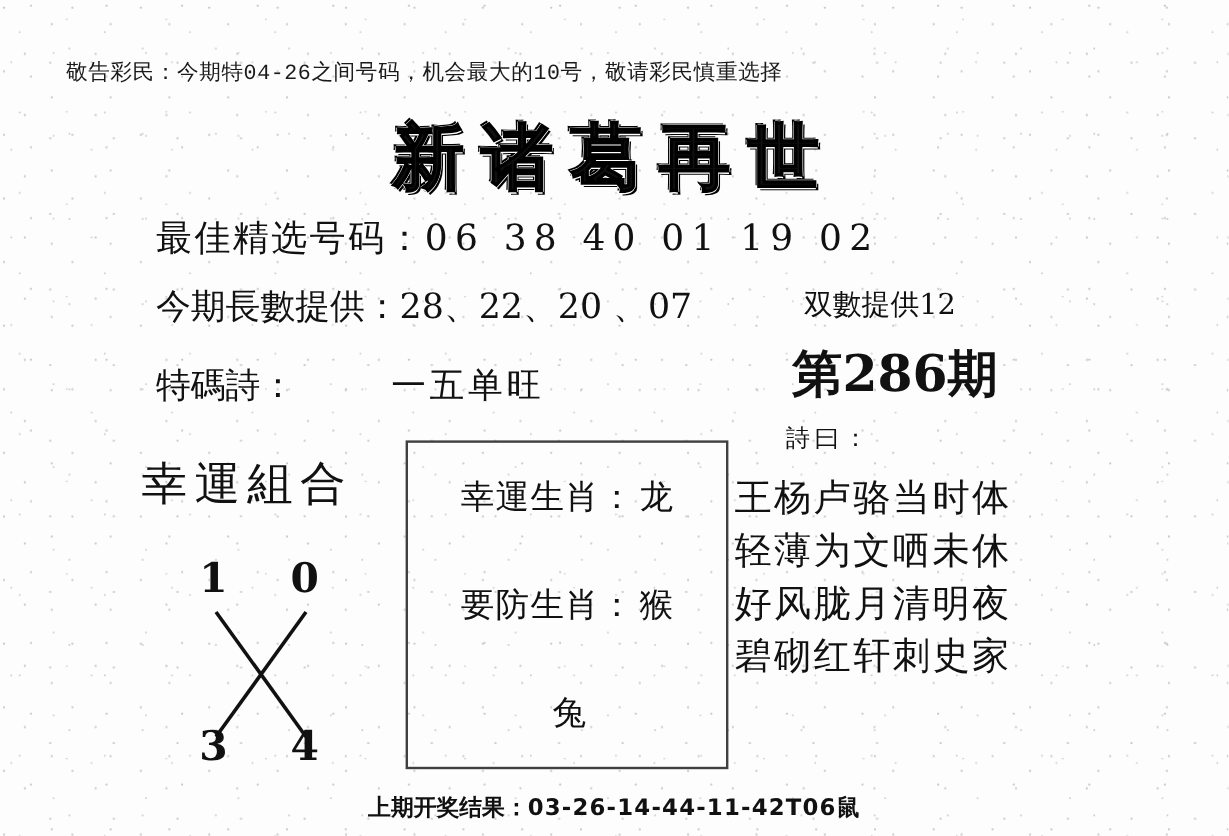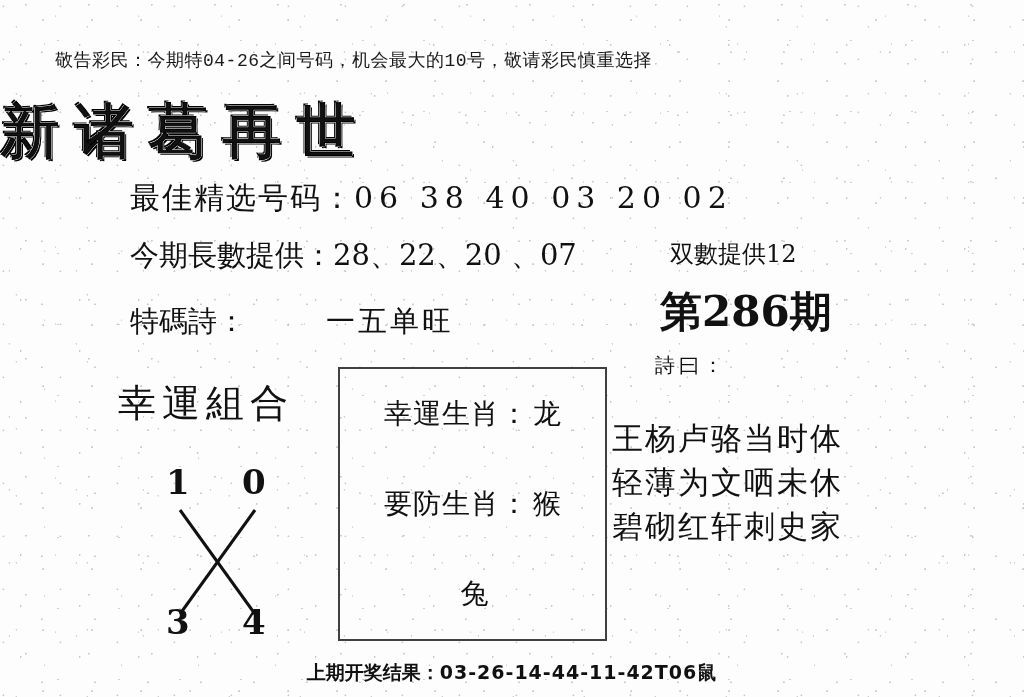--- a/index.html
+++ b/index.html
@@ -46,23 +46,23 @@
     letter-spacing: .5px;
     white-space: nowrap;
     font-family: Liberation Mono, monospace;
     color: #1a1a1a;
   }
 
   
   #title {
     left: 0; top: 92px;
     width: 1024px;
-    text-align: left;
+    text-align: center;
     font-size: 60px;
-    font-weight: normal;
+    font-weight: bold;
     letter-spacing: 14px;
     font-family: "DejaVu Serif", serif;
     color: #111;
     text-shadow:
       1px 0 0 #fff, -1px 0 0 #fff, 0 1px 0 #fff, 0 -1px 0 #fff,
       2px 2px 0 #000, -2px -2px 0 #000;
     -webkit-text-stroke: 1px #000;
   }
 
   
@@ -150,21 +150,21 @@
 
   
   #poem-title {
     left: 655px; top: 352px;
     font-size: 20px;
     letter-spacing: 4px;
     white-space: nowrap;
     font-family: "DejaVu Serif", serif;
   }
   #poem-lines {
-    left: 612px; top: 416px;
+    left: 612px; top: 393px;
     font-size: 31px;
     line-height: 44px;
     letter-spacing: 2px;
     white-space: nowrap;
     font-family: "DejaVu Serif", serif;
   }
 
   
   #footer {
     left: 0; top: 660px;
@@ -183,21 +183,21 @@
 
 <div id="page">
 
   <div id="noise"></div>
 
   <div class="abs" id="notice">敬告彩民：今期特04-26之间号码，机会最大的10号，敬请彩民慎重选择</div>
 
   <div class="abs" id="title">新诸葛再世</div>
 
   <div class="abs" id="best-row">
-    <span class="label">最佳精选号码：</span><span class="nums">06 38 40 03 20 02</span>
+    <span class="label">最佳精选号码：</span><span class="nums">06 38 40 01 19 02</span>
   </div>
 
   <div class="abs" id="long-row">
     <span class="label">今期長數提供：</span><span class="nums">28、22、20 、07</span>
   </div>
 
   <div class="abs" id="even-row">双數提供12</div>
 
   <div class="abs" id="special-poem">
     <span class="label">特碼詩：</span><span class="value">一五单旺</span>
@@ -230,20 +230,21 @@
     <div class="row">
         <span class="v">兔</span>
     </div>
   </div>
 
   <div class="abs" id="poem-title">詩曰：</div>
 
   <div class="abs" id="poem-lines">
     <div>王杨卢骆当时体</div>
     <div>轻薄为文哂未休</div>
+    <div>好风胧月清明夜</div>
     <div>碧砌红轩刺史家</div>
   </div>
 
   <div class="abs" id="footer">
     <span class="label">上期开奖结果：</span><span class="result">03-26-14-44-11-42T06鼠</span>
   </div>
 
 </div>
 
 </body></html>

